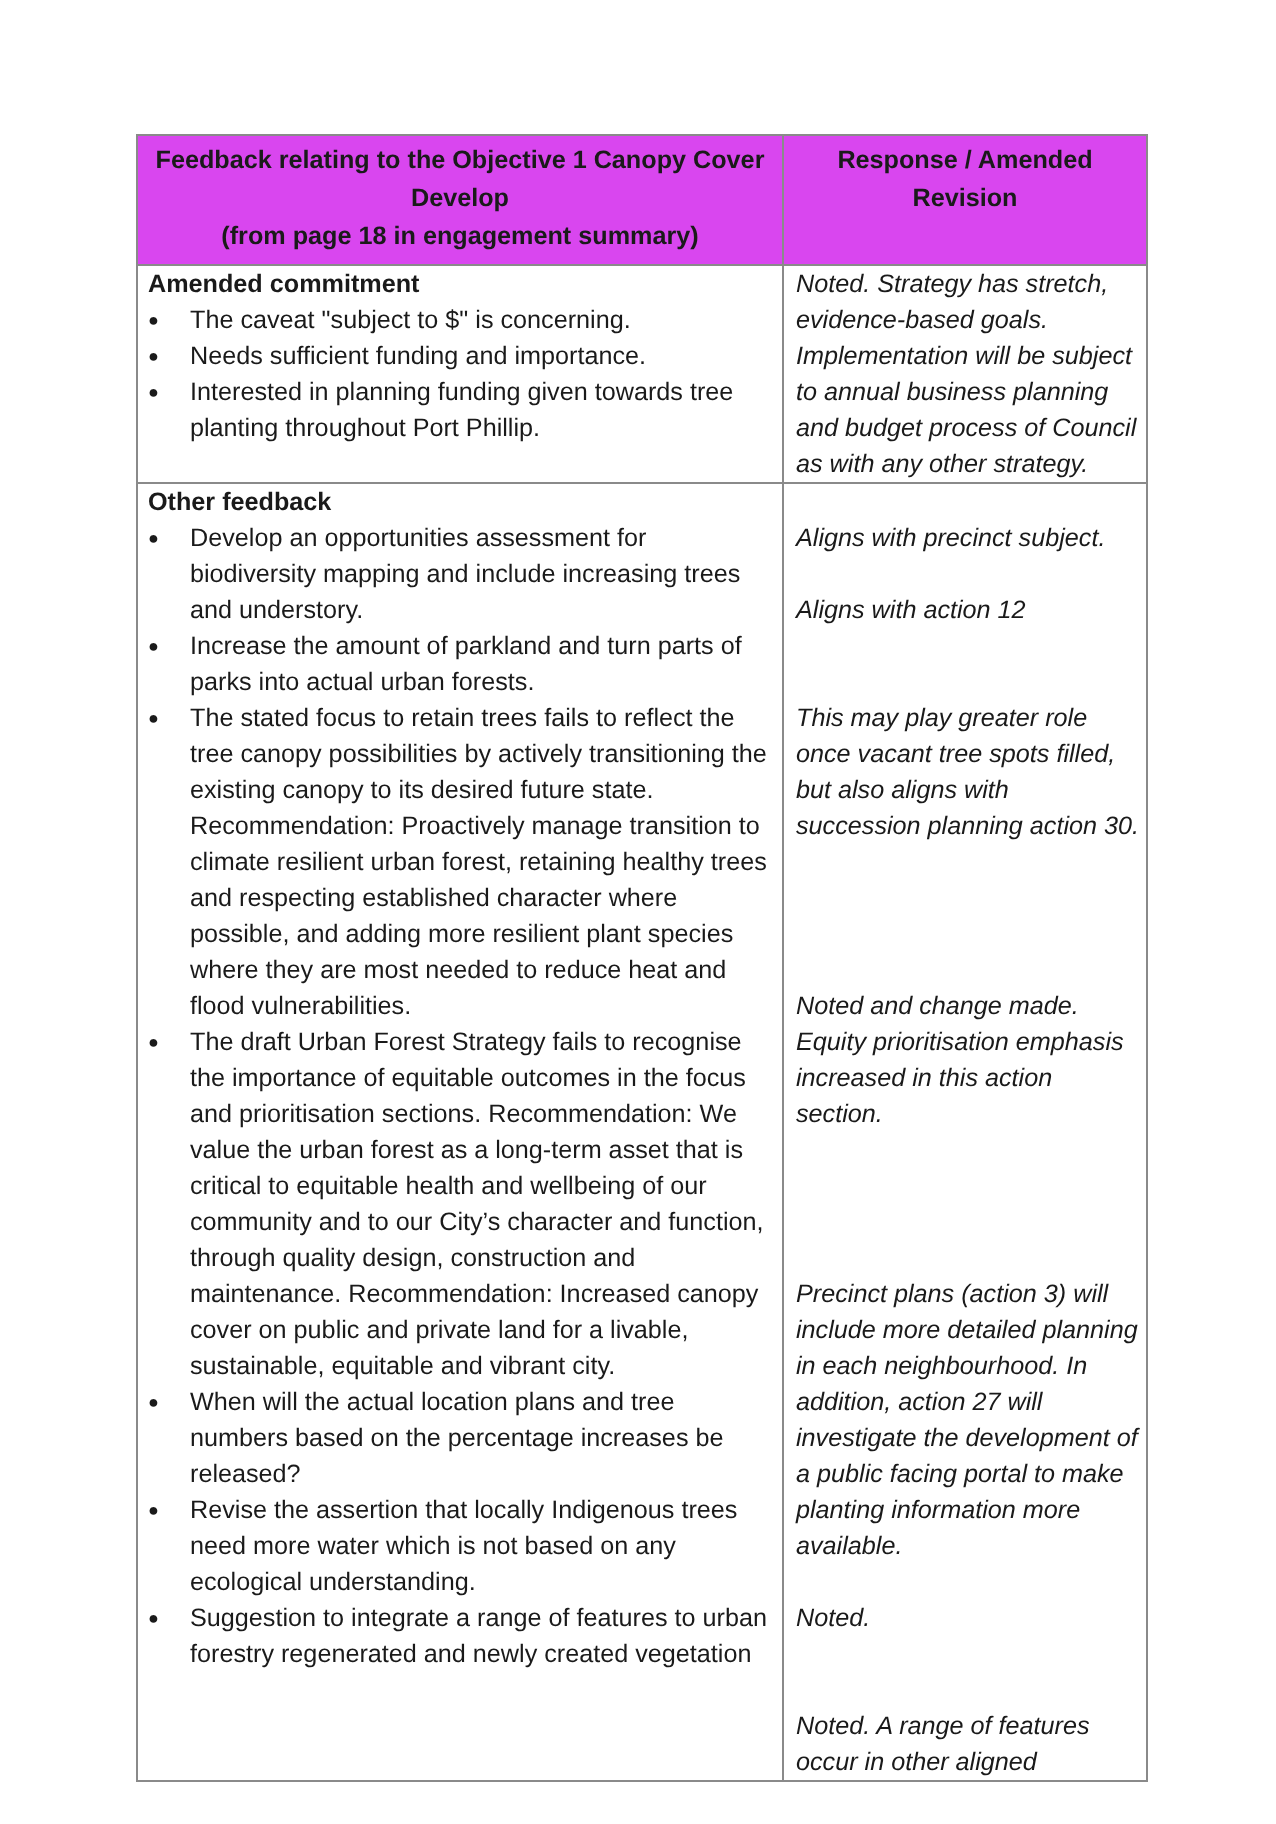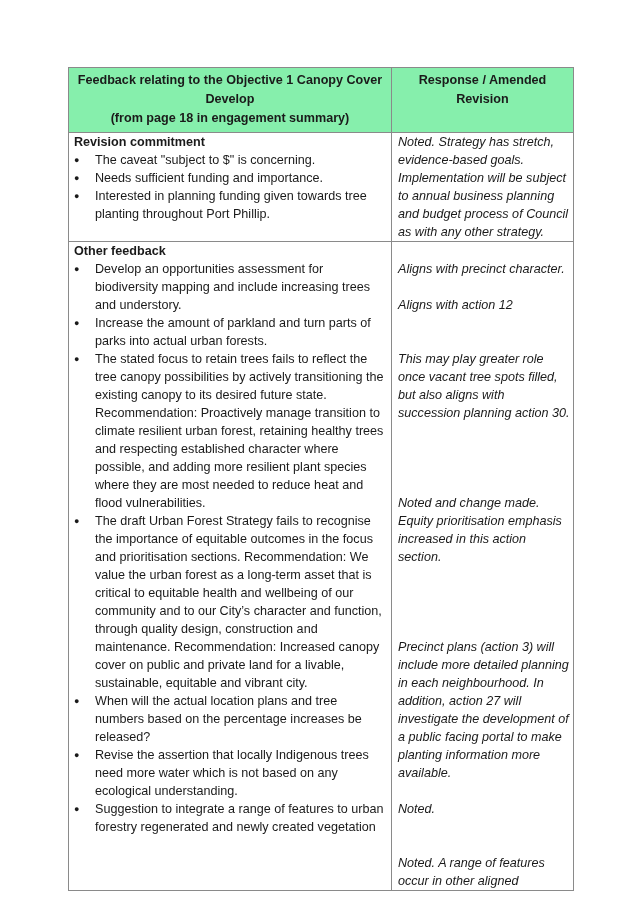--- a/index.html
+++ b/index.html
@@ -26,21 +26,21 @@
       line-height: 18px;
     }
     .page-table td, .page-table th {
       border: 1px solid #8a8a8a;
       vertical-align: top;
       padding: 0;
     }
     .col-left { width: 323px; }
     .col-right { width: 182px; }
     .header-cell {
-      background: #86efac;
+      background: #d946ef;
       font-weight: bold;
       text-align: center;
       padding: 3px 6px 4px 6px !important;
       line-height: 19px;
     }
     .section-title {
       font-weight: bold;
       padding-left: 5px;
       height: 18px;
     }
@@ -89,21 +89,21 @@
       <div>(from page 18 in engagement summary)</div>
     </td>
     <td class="header-cell">
       <div>Response / Amended</div>
       <div>Revision</div>
     </td>
   </tr>
 
   <tr>
     <td class="left-cell">
-      <div class="section-title">Revision commitment</div>
+      <div class="section-title">Amended commitment</div>
       <ul class="fb-list">
         <li><span class="bullet">●</span><span>The caveat "subject to $" is concerning.</span></li>
         <li><span class="bullet">●</span><span>Needs sufficient funding and importance.</span></li>
         <li><span class="bullet">●</span><span>Interested in planning funding given towards tree planting throughout Port Phillip.</span></li>
       </ul>
     </td>
     <td class="right-cell">
       <span class="resp-block">Noted. Strategy has stretch, evidence-based goals. Implementation will be subject to annual business planning and budget process of Council as with any other strategy.</span>
     </td>
   </tr>
@@ -116,21 +116,21 @@
         <li><span class="bullet">●</span><span>Increase the amount of parkland and turn parts of parks into actual urban forests.</span></li>
         <li><span class="bullet">●</span><span>The stated focus to retain trees fails to reflect the tree canopy possibilities by actively transitioning the existing canopy to its desired future state. Recommendation: Proactively manage transition to climate resilient urban forest, retaining healthy trees and respecting established character where possible, and adding more resilient plant species where they are most needed to reduce heat and flood vulnerabilities.</span></li>
         <li><span class="bullet">●</span><span>The draft Urban Forest Strategy fails to recognise the importance of equitable outcomes in the focus and prioritisation sections. Recommendation: We value the urban forest as a long-term asset that is critical to equitable health and wellbeing of our community and to our City’s character and function, through quality design, construction and maintenance. Recommendation: Increased canopy cover on public and private land for a livable, sustainable, equitable and vibrant city.</span></li>
         <li><span class="bullet">●</span><span>When will the actual location plans and tree numbers based on the percentage increases be released?</span></li>
         <li><span class="bullet">●</span><span>Revise the assertion that locally Indigenous trees need more water which is not based on any ecological understanding.</span></li>
         <li><span class="bullet">●</span><span>Suggestion to integrate a range of features to urban forestry regenerated and newly created vegetation</span></li>
       </ul>
     </td>
     <td class="right-cell">
       <div class="gap-s"></div>
-      <span class="resp-block">Aligns with precinct character.</span>
+      <span class="resp-block">Aligns with precinct subject.</span>
       <div class="gap-s"></div>
       <span class="resp-block">Aligns with action 12</span>
       <div class="gap-m"></div>
       <span class="resp-block">This may play greater role once vacant tree spots filled, but also aligns with succession planning action 30.</span>
       <div class="gap-l"></div>
       <span class="resp-block">Noted and change made. Equity prioritisation emphasis increased in this action section.</span>
       <div class="gap-l"></div>
       <span class="resp-block">Precinct plans (action 3) will include more detailed planning in each neighbourhood. In addition, action 27 will investigate the development of a public facing portal to make planting information more available.</span>
       <div class="gap-s"></div>
       <span class="resp-block">Noted.</span>

